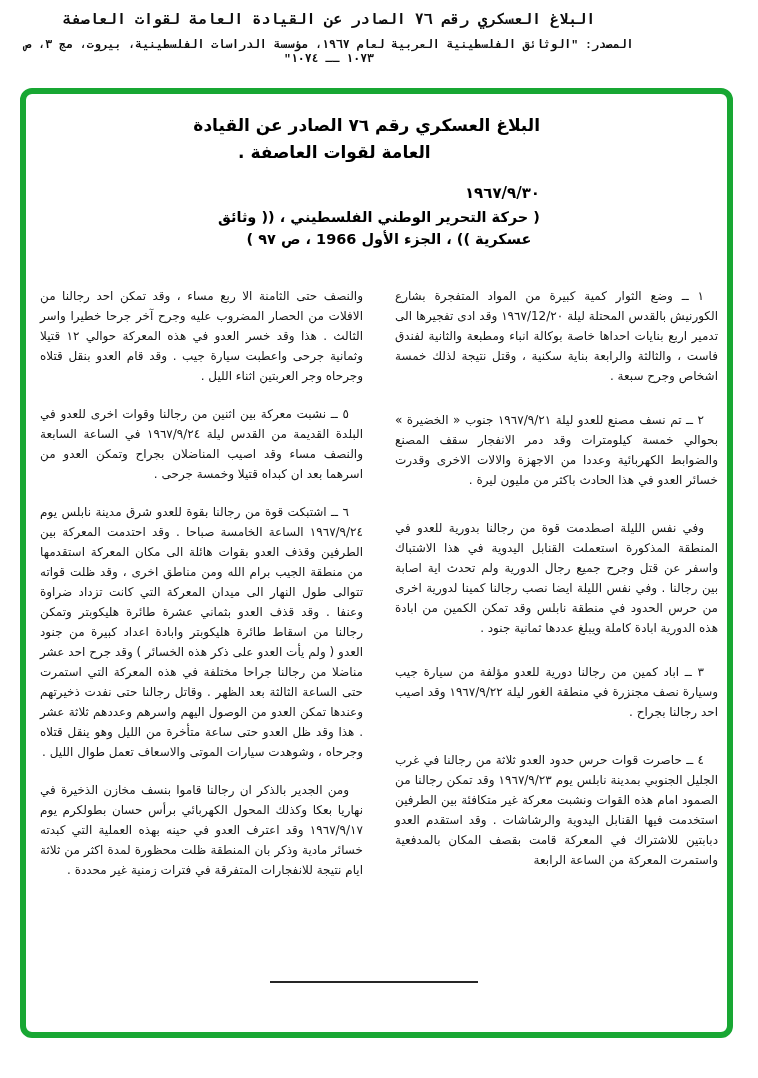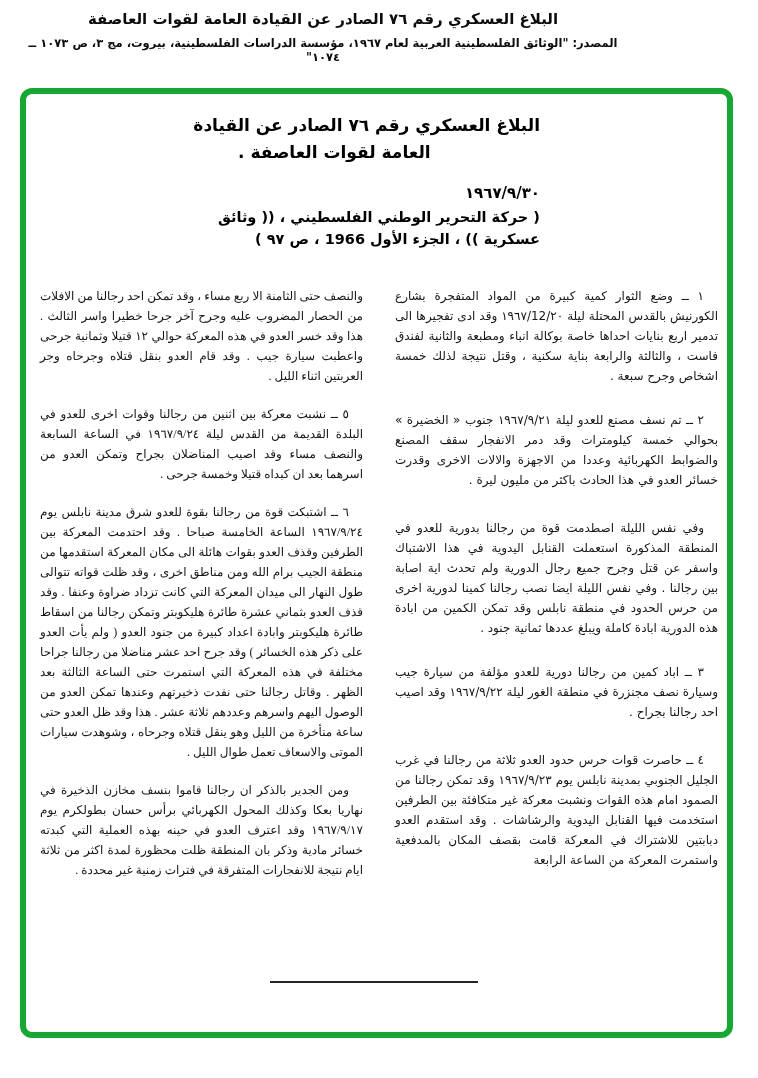--- a/index.html
+++ b/index.html
@@ -7,22 +7,22 @@
     width: 758px; height: 1078px;
     position: relative;
     background: #ffffff;
     overflow: hidden;
     color: #1c1c1c;
     font-family: "DejaVu Sans", sans-serif;
   }
 
   
   .outer-header {
-    position: absolute; top: 10px; left: 10px;
-    width: 626px; text-align: center; direction: rtl;
+    position: absolute; top: 10px; left: 16px;
+    width: 626px; text-align: center; direction: rtl; font-family: Liberation Mono, monospace;
   }
   .outer-title { font-size: 15px; font-weight: bold; color: #0c0c0c; }
   .outer-source { font-size: 11.5px; font-weight: bold; margin-top: 8px; color: #0c0c0c; }
 
   
   .frame {
     position: absolute; left: 20px; top: 88px;
     width: 701px; height: 938px;
     border: 6px solid #18a733;
     border-radius: 12px;
@@ -30,39 +30,39 @@
     overflow: hidden;
   }
 
   
   .title-block {
     position: absolute; left: 212px; top: 18px; width: 302px;
     direction: rtl; font-weight: bold; color: #000000;
   }
   .title-line { font-size: 17px; line-height: 27px; text-align: left; white-space: nowrap; }
   .date-line  { font-size: 15px; line-height: 20px; margin-top: 17px; text-align: right; }
-  .cite-line  { font-size: 14.5px; line-height: 22px; text-align: right; white-space: nowrap; }
+  .cite-line  { font-size: 14.5px; line-height: 22px; text-align: center; white-space: nowrap; }
   .cite-line.first { margin-top: 3px; }
 
   
   .columns {
     position: absolute; left: 14px; top: 192px; width: 678px;
     direction: rtl;
     display: flex; gap: 32px; align-items: flex-start;
   }
   .col { flex: 0 0 323px; width: 323px; }
   .para {
     margin: 0 0 16px;
     font-size: 12px; line-height: 20px;
     text-align: justify;
     text-indent: 14px;
     direction: rtl;
     color: #161616;
   }
-  .col-second .para { margin-bottom: 18px; font-family: Liberation Serif, serif; }
+  .col-second .para { margin-bottom: 18px; }
   .para.flush { text-indent: 0; }
   .para.gap-md { margin-bottom: 24px; }
   .para.gap-lg { margin-bottom: 28px; margin-top: 24px; }
 
   
   .end-rule {
     position: absolute; left: 244px; top: 887px;
     width: 208px; height: 2px; background: #262626;
   }
 </style>

